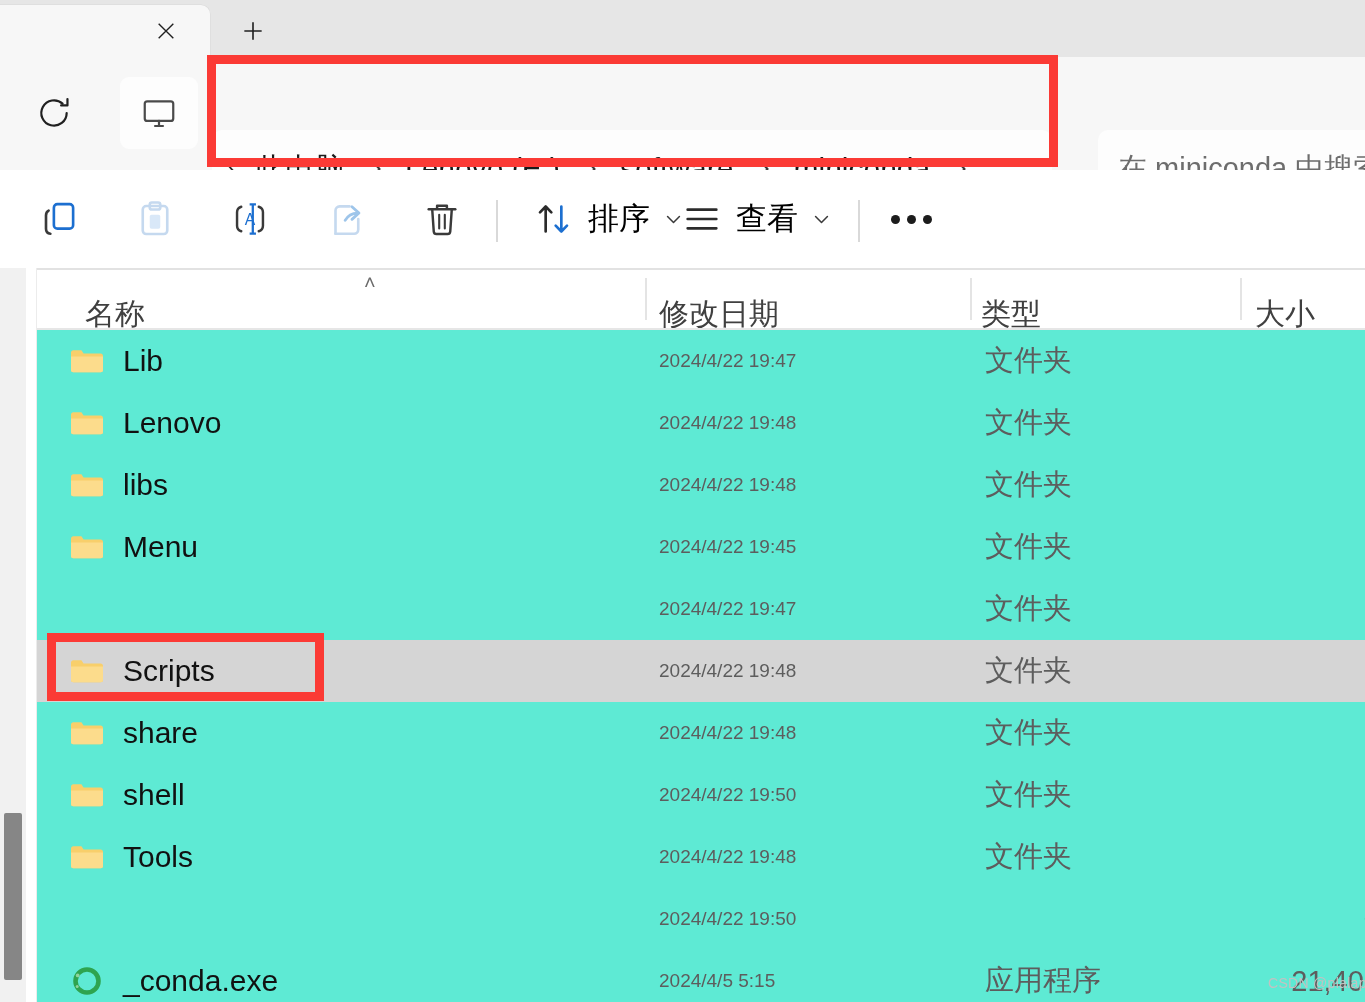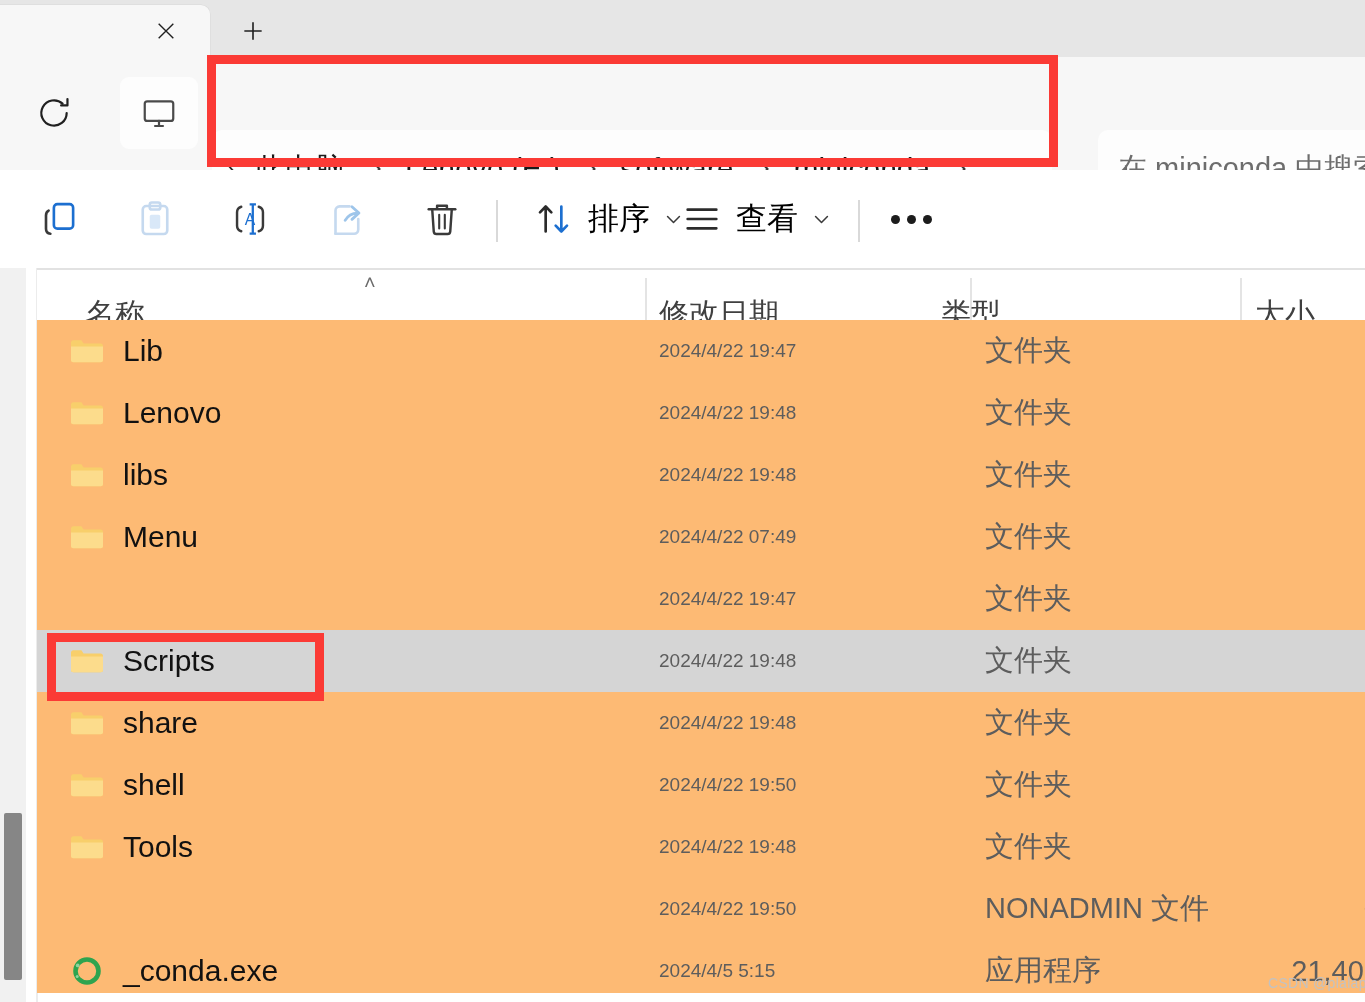--- a/index.html
+++ b/index.html
@@ -158,22 +158,22 @@
   .col-div {
     position: absolute; top: 10px; width: 1.5px; height: 42px; background: #e4e4e4;
   }
   .sort-caret {
     position: absolute; left: 327px; top: 4px;
     font-size: 20px; color: #6b6b6b; line-height: 1;
   }
 
   
   .filelist {
-    position: absolute; left: 37px; top: 320px; width: 1328px; height: 673px;
-    background: #fdba74;
+    position: absolute; left: 37px; top: 330px; width: 1328px; height: 673px;
+    background: #5eead4;
   }
   .row {
     position: absolute; left: 0; width: 1328px; height: 62px;
     cursor: pointer;
   }
   .row.selected { background: #d5d5d5; }
   .cell-name {
     position: absolute; left: 32px; top: 0; height: 62px;
     display: flex; align-items: center; gap: 18px;
   }
@@ -371,21 +371,21 @@
   <div class="colheader">
     <div class="colheader-top"></div>
     <div class="sort-caret">˄</div>
 
     <div class="col-cell" style="left:48px;">名称</div>
     <div class="col-div" style="left:608px;"></div>
 
     <div class="col-cell" style="left:622px;">修改日期</div>
     <div class="col-div" style="left:933px;"></div>
 
-    <div class="col-cell" style="left:904px;text-align:center;">类型</div>
+    <div class="col-cell" style="left:944px;text-align:center;">类型</div>
     <div class="col-div" style="left:1203px;"></div>
 
     <div class="col-cell" style="left:1218px;">大小</div>
 
     <div class="colheader-bottom"></div>
   </div>
 
   <div class="filelist" id="filelist">
       <div class="row" style="top: 0px;">
         <div class="cell-name">
@@ -424,21 +424,21 @@
         <div class="cell-size"></div>
       </div>
       <div class="row" style="top: 186px;">
         <div class="cell-name">
           <svg class="ico" viewBox="0 0 36 36">
             <path d="M2 9.5 C2 8.2 3 7.2 4.3 7.2 L12.4 7.2 L14.6 10.4 L31.7 10.4 C33 10.4 34 11.4 34 12.7 L34 27 C34 28.3 33 29.3 31.7 29.3 L4.3 29.3 C3 29.3 2 28.3 2 27 Z" fill="#f8cf6b"></path>
             <path d="M2 13.6 L34 13.6 L34 27 C34 28.3 33 29.3 31.7 29.3 L4.3 29.3 C3 29.3 2 28.3 2 27 Z" fill="#fcdc8c"></path>
           </svg>
           <span class="nm">Menu</span>
         </div>
-        <div class="cell-date">2024/4/22 07:49</div>
+        <div class="cell-date">2024/4/22 19:45</div>
         <div class="cell-type">文件夹</div>
         <div class="cell-size"></div>
       </div>
       <div class="row" style="top: 248px;">
         <div class="cell-date">2024/4/22 19:47</div>
         <div class="cell-type">文件夹</div>
         <div class="cell-size"></div>
       </div>
       <div class="row selected" style="top: 310px;">
         <div class="cell-name">
@@ -483,21 +483,20 @@
             <path d="M2 13.6 L34 13.6 L34 27 C34 28.3 33 29.3 31.7 29.3 L4.3 29.3 C3 29.3 2 28.3 2 27 Z" fill="#fcdc8c"></path>
           </svg>
           <span class="nm">Tools</span>
         </div>
         <div class="cell-date">2024/4/22 19:48</div>
         <div class="cell-type">文件夹</div>
         <div class="cell-size"></div>
       </div>
       <div class="row" style="top: 558px;">
         <div class="cell-date">2024/4/22 19:50</div>
-        <div class="cell-type">NONADMIN 文件</div>
         <div class="cell-size">0</div>
       </div>
       <div class="row" style="top: 620px;">
         <div class="cell-name">
           <svg class="ico" viewBox="0 0 36 36">
             <circle cx="18" cy="18" r="11.5" fill="none" stroke="#2ea44f" stroke-width="4.6"></circle>
             <circle cx="8.7" cy="12.4" r="1.9" fill="#8ed39c"></circle>
             <circle cx="8.2" cy="23.4" r="1.5" fill="#8ed39c"></circle>
           </svg>
           <span class="nm">_conda.exe</span>

